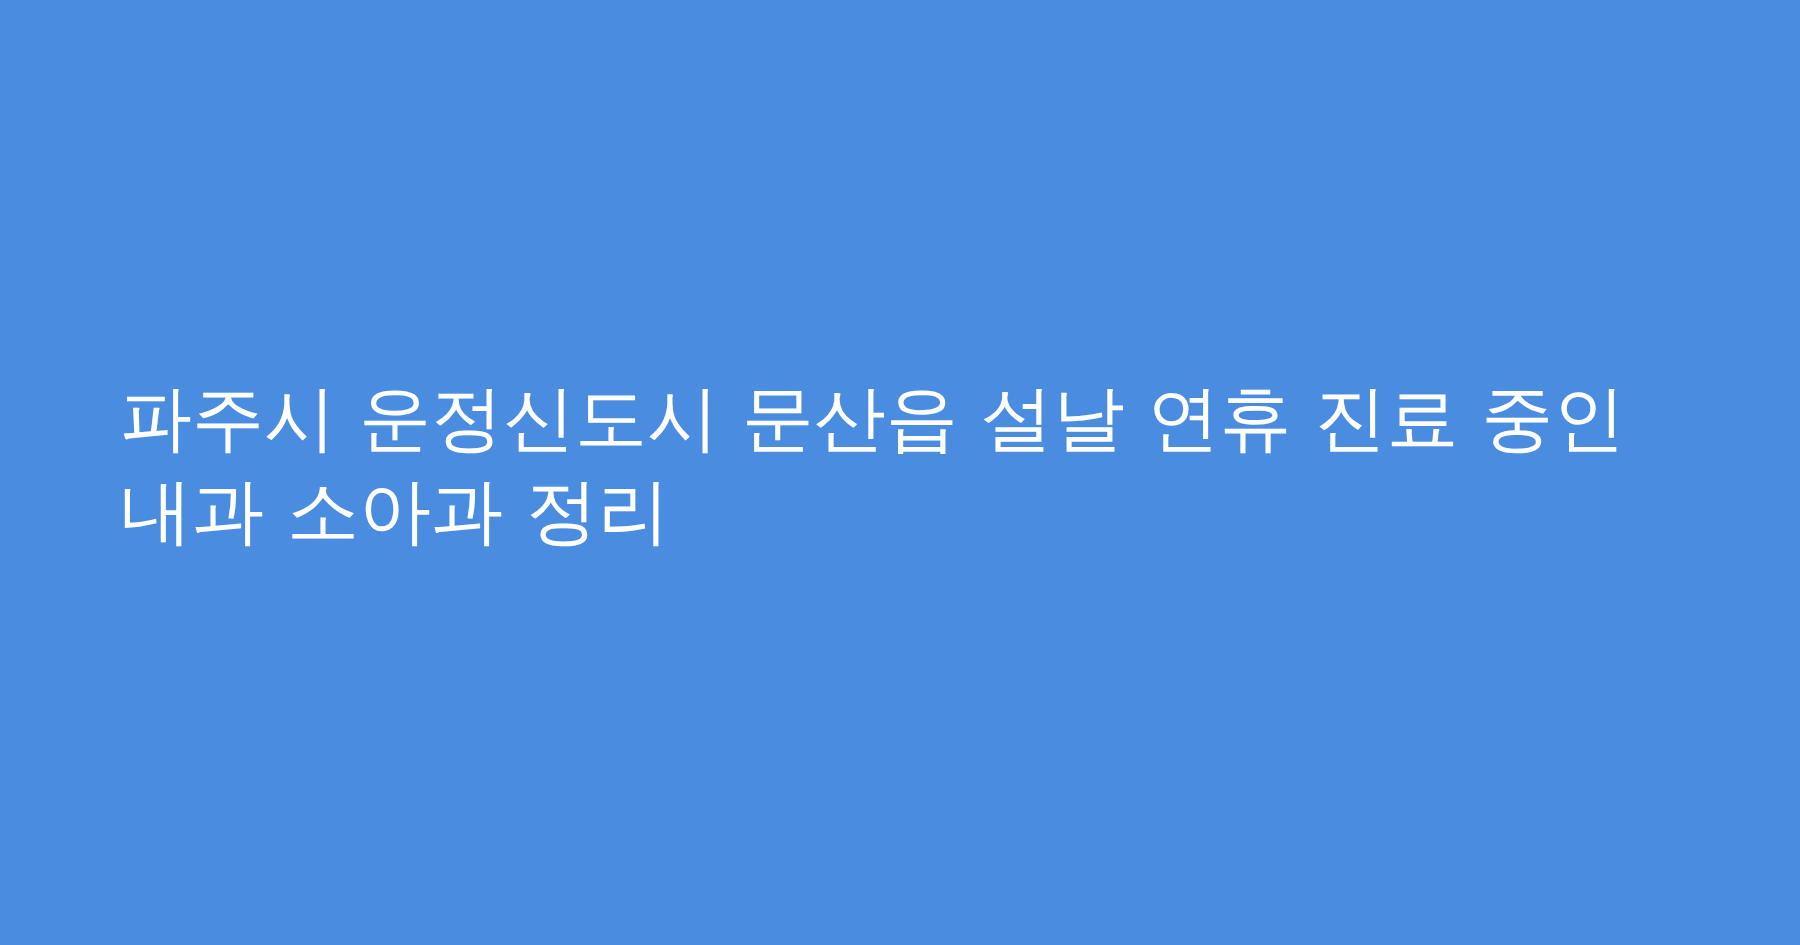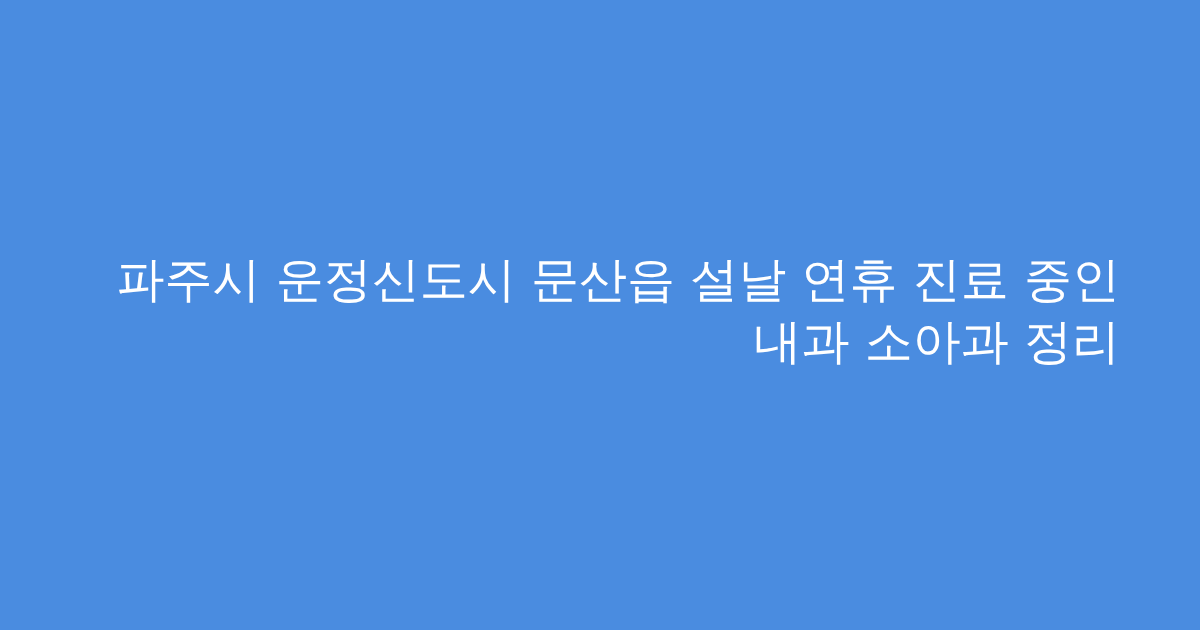--- a/index.html
+++ b/index.html
@@ -24,21 +24,21 @@
     display: flex;
     align-items: center;
     justify-content: center;
   }
 
   #card-title {
     display: block;
     width: 1040px;
     margin: 16px;
     padding: 0;
-    text-align: right;
+    text-align: left;
     color: #ffffff;
     font-family: "DejaVu Sans", "Liberation Sans", sans-serif;
     font-size: 48px;
     font-weight: 400;
     line-height: 62px;
     letter-spacing: 0px;
     word-break: keep-all;
     white-space: pre-line;
     
     transform: translateY(-5px);

